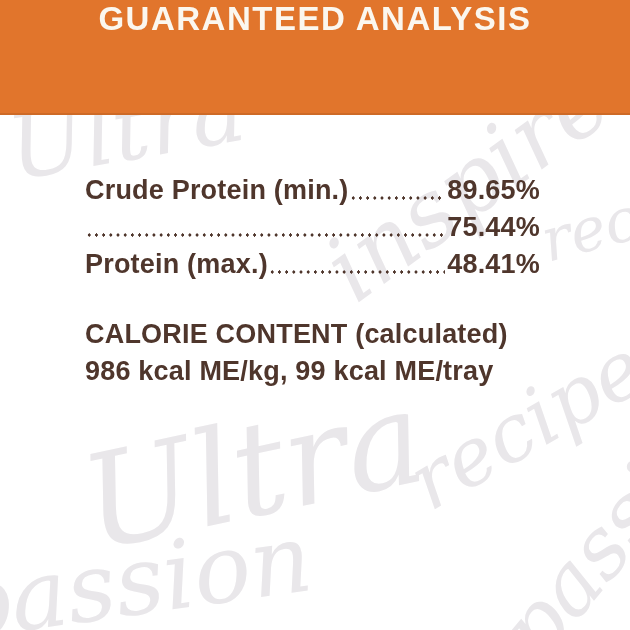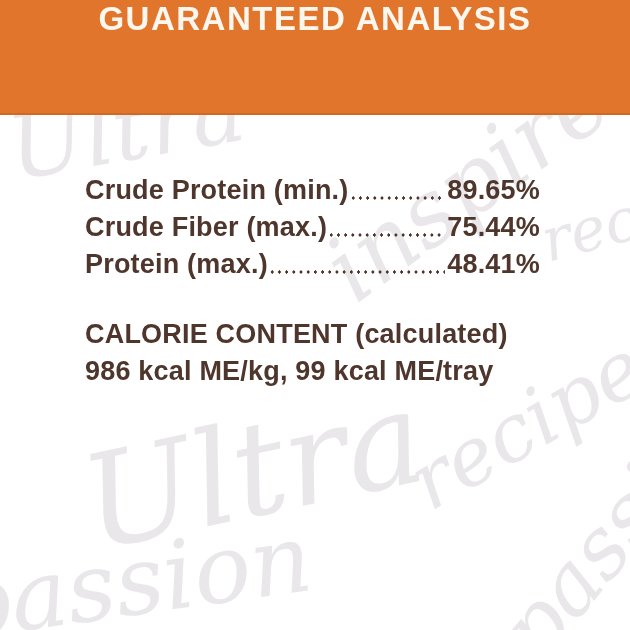--- a/index.html
+++ b/index.html
@@ -100,21 +100,20 @@
 
   <div class="content">
 
     <div class="analysis">
       <div class="row">
         <span>Crude Protein (min.)</span>
         <span class="leader"></span>
         <span>89.65%</span>
       </div>
       <div class="row">
-        <span>Crude Fiber (max.)</span>
         <span class="leader"></span>
         <span>75.44%</span>
       </div>
       <div class="row">
         <span>Protein (max.)</span>
         <span class="leader"></span>
         <span>48.41%</span>
       </div>
     </div>
 

